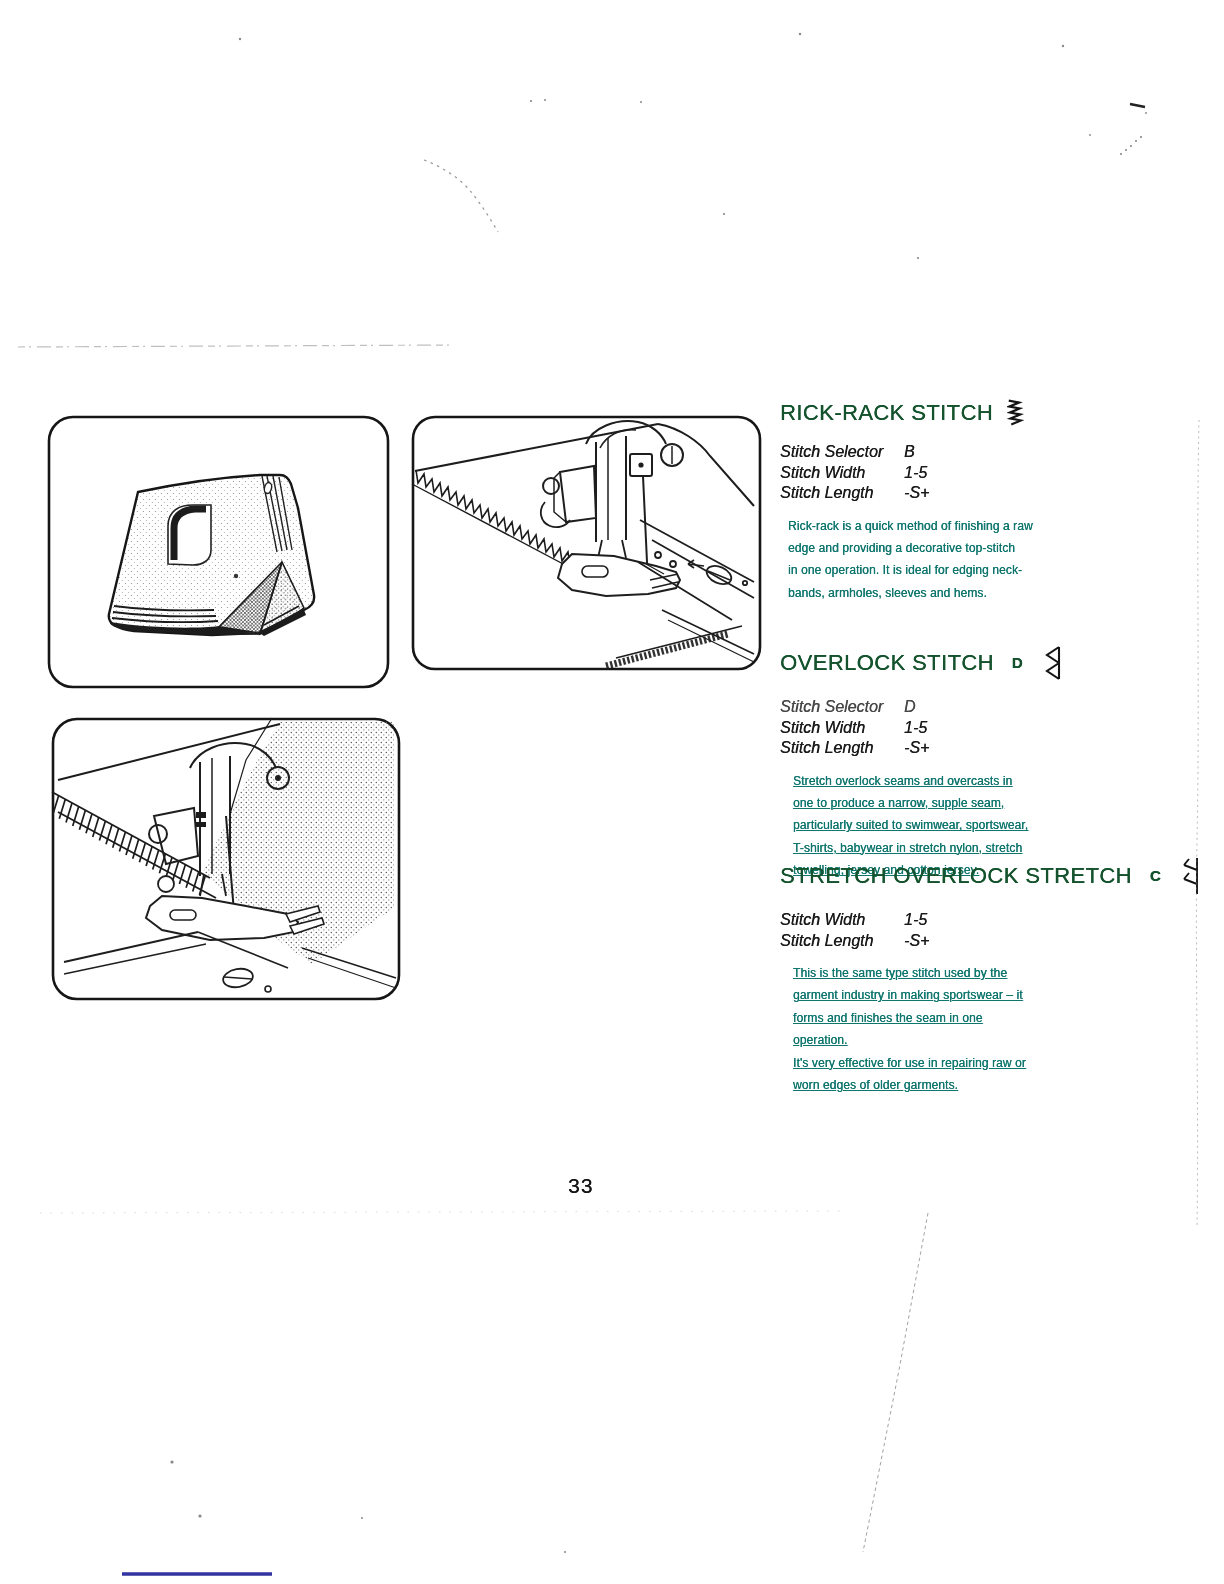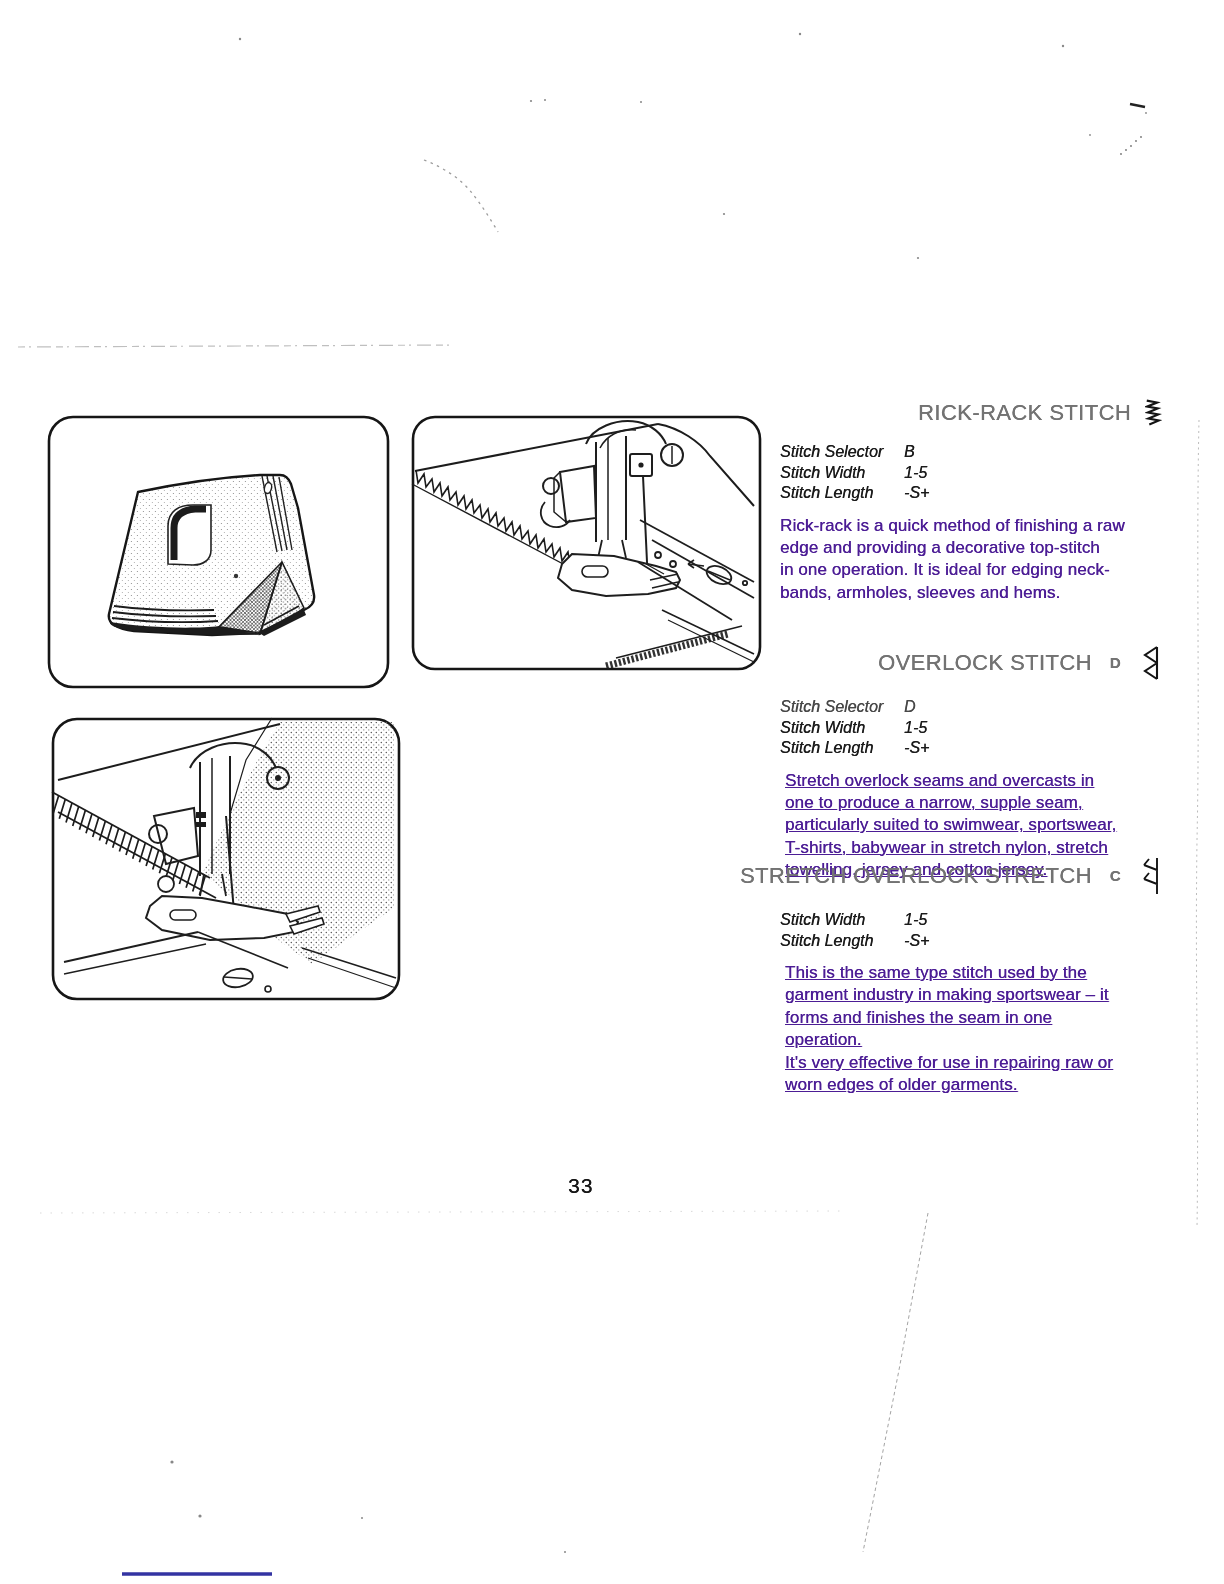--- a/index.html
+++ b/index.html
@@ -12,33 +12,33 @@
   .fig-a{left:46px;top:414px;width:345px;height:276px;}
   .fig-b{left:410px;top:414px;width:353px;height:258px;}
   .fig-c{left:50px;top:716px;width:352px;height:286px;}
   .figure svg{display:block;width:100%;height:100%;}
   
   .sec{position:absolute;left:780px;width:382px;text-shadow:0.3px 0 0 currentColor;}
   .sec1{top:398px;}
   .sec2{top:644px;}
   .sec3{top:857px;}
   h2.title{
-    font-size:22px;font-weight:400;letter-spacing:.4px;color:#737373;
-    margin:0 0 15px 0;line-height:26px;display:flex;align-items:center;white-space:nowrap;justify-content:flex-end;
+    font-size:22px;font-weight:400;letter-spacing:.4px;color:#14532d;
+    margin:0 0 15px 0;line-height:26px;display:flex;align-items:center;white-space:nowrap;
   }
   .sel{font-size:15px;font-weight:700;margin:0 7px 0 18px;}
   .sel:empty{display:none;}
   .ticon{display:inline-block;margin-left:14px;}
   .ticon svg{display:block;}
   .specs{margin:0 0 11px 0;font-size:16px;line-height:20.5px;font-style:italic;}
   .spec-label{display:inline-block;width:124px;}
   .dim{opacity:.8;}
   .body{
-    margin:0;font-size:17px;line-height:22.4px;letter-spacing:.1px;
-    white-space:pre-line;color:#4c1d95;
+    margin:8px;font-size:12px;line-height:22.4px;letter-spacing:.1px;
+    white-space:pre-line;color:#0f766e;
   }
   .sec2 .body,.sec3 .body{padding-left:5px;text-decoration:underline;}
   .page-number{
     position:absolute;left:568px;top:1174px;font-size:21px;letter-spacing:1px;
     color:#161616;text-shadow:0.3px 0 0 currentColor;
   }
   .artifacts{position:absolute;left:0;top:0;pointer-events:none;}
 </style>
 </head>
 <body>

